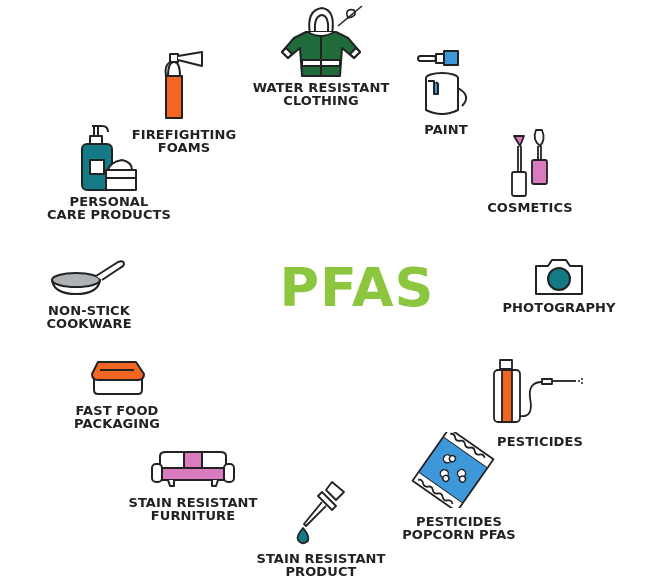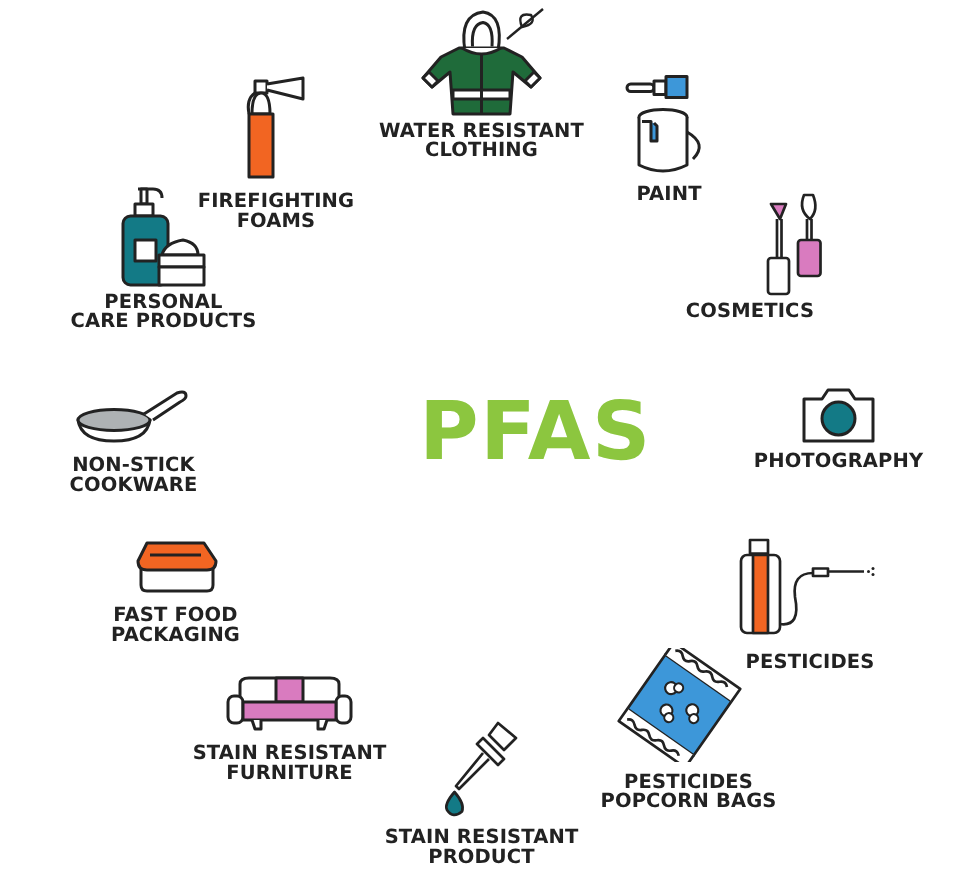--- a/index.html
+++ b/index.html
@@ -60,21 +60,21 @@
       <path d="M6 10 L16 10 L12 20 Z" fill="#d97bbf"></path>
       <line x1="10" y1="20" x2="10" y2="46"></line>
       <line x1="13" y1="20" x2="13" y2="46"></line>
       <rect x="4" y="46" width="14" height="24" rx="2" fill="#fff"></rect>
       <path d="M28 4 Q24 14 32 20 Q38 14 34 4 Z" fill="#fff"></path>
       <line x1="30" y1="20" x2="30" y2="34"></line>
       <line x1="33" y1="20" x2="33" y2="34"></line>
       <rect x="24" y="34" width="15" height="24" rx="2" fill="#d97bbf"></rect>
     </g>
   </svg>
-  <div class="label" style="left:500px;top:201px">
+  <div class="label" style="left:530px;top:201px">
     <div>COSMETICS</div>
   </div>
 </div>
 
 <div class="item">
   <svg style="left:532px;top:254px" width="54" height="44" viewBox="0 0 54 44">
     <g stroke="#222" stroke-width="2" stroke-linejoin="round">
       <path d="M4 12 L16 12 L20 6 L34 6 L38 12 L50 12 L50 40 L4 40 Z" fill="#fff"></path>
       <circle cx="27" cy="25" r="11" fill="#137a86"></circle>
     </g>
@@ -118,21 +118,21 @@
           <circle cx="38" cy="29" r="3"></circle>
         <circle cx="54" cy="36" r="4"></circle>
           <circle cx="58" cy="40" r="3"></circle>
         <circle cx="40" cy="46" r="4"></circle>
           <circle cx="44" cy="49" r="3"></circle>
       </g>
     </g>
   </svg>
   <div class="label" style="left:459px;top:515px">
     <div>PESTICIDES</div>
-    <div>POPCORN BAGS</div>
+    <div>POPCORN PFAS</div>
   </div>
 </div>
 
 <div class="item">
   <svg style="left:292px;top:478px" width="60" height="70" viewBox="0 0 60 70">
     <g stroke="#222" stroke-width="1.8" stroke-linejoin="round">
       <path d="M40 4 L52 14 L44 22 L34 12 Z" fill="#fff"></path>
       <path d="M30 14 L44 28 L40 32 L26 18 Z" fill="#fff"></path>
       <path d="M30 24 L12 46 L14 48 L34 28" fill="#fff"></path>
       <path d="M11 50 Q4 58 6 62 Q10 68 16 63 Q18 58 11 50 Z" fill="#137a86"></path>

